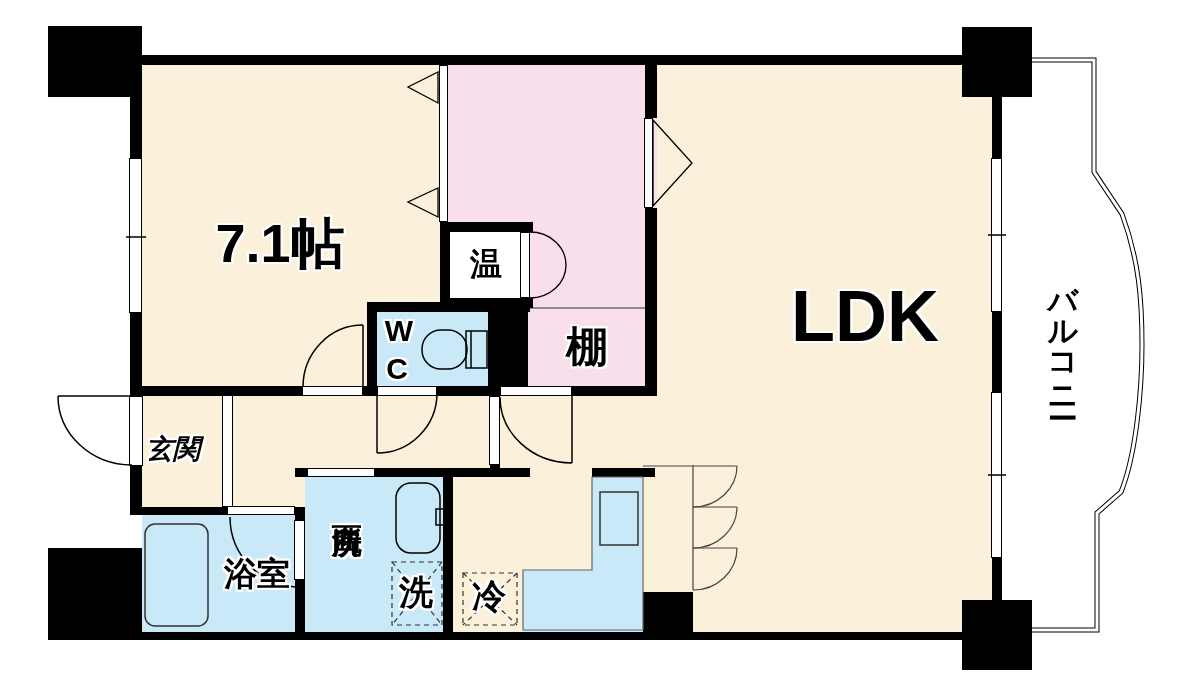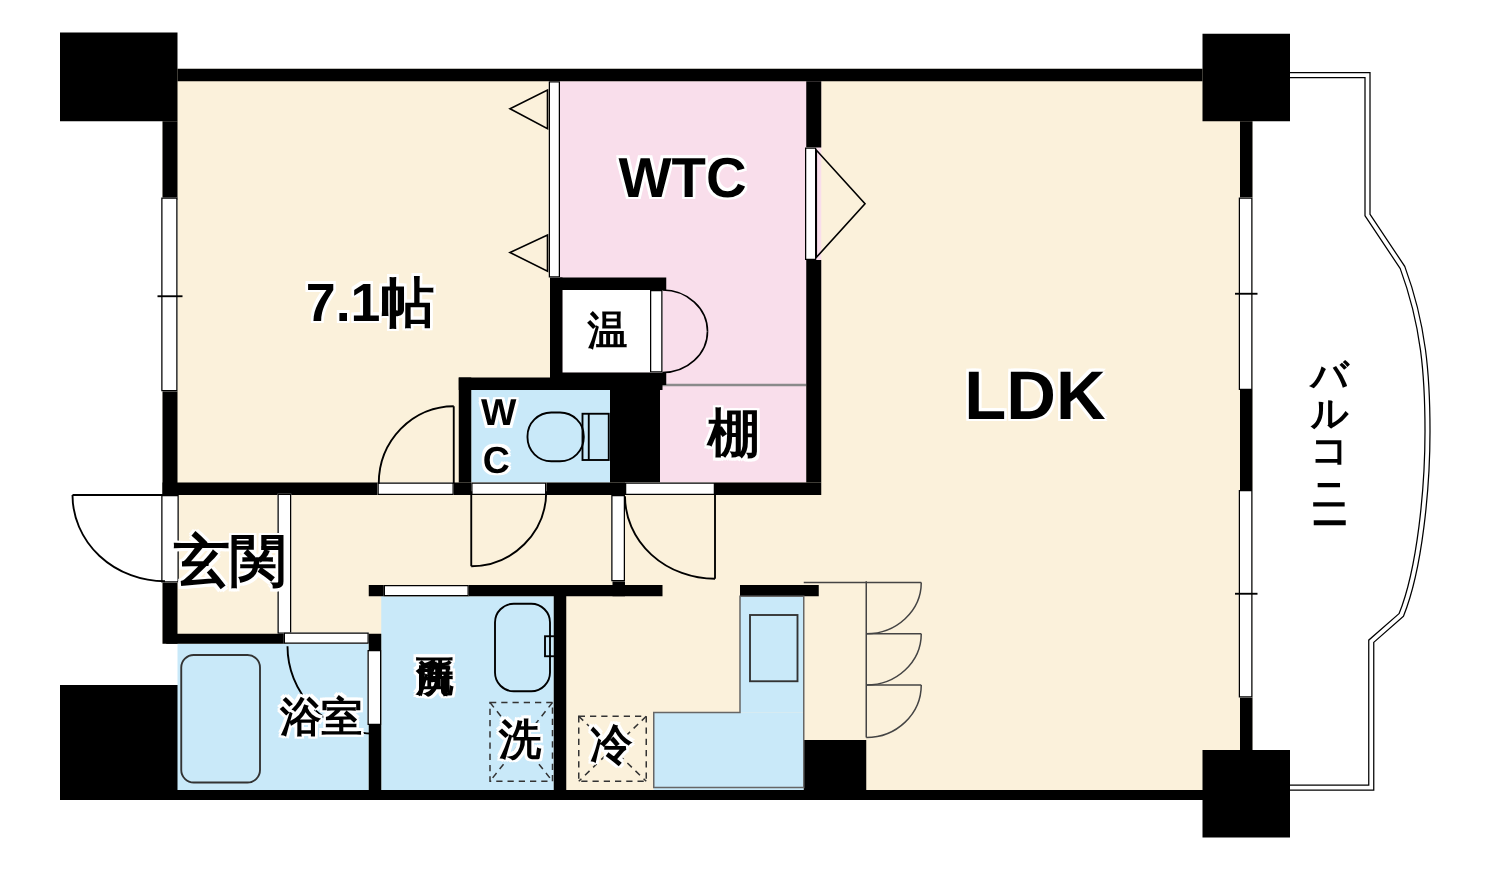--- a/index.html
+++ b/index.html
@@ -160,27 +160,26 @@
         <path d="M442,562 L392,625"></path>
     </g>
 
     <g fill="none" stroke="#333" stroke-width="1.2" stroke-dasharray="5,4">
       <rect x="463" y="573" width="54" height="52"></rect>
       <path d="M463,573 L517,625"></path>
         <path d="M517,573 L463,625"></path>
     </g>
   </svg>
 
-  <div class="lbl" style="left:296px;top:243px;font-size:43px;text-align:center;">7.1帖</div>
-  <div class="lbl" style="left:546px;top:142px;font-size:45px;">WTC</div>
-  <div class="lbl" style="left:828px;top:317px;font-size:55px;">LDK</div>
+  <div class="lbl" style="left:280px;top:243px;font-size:54px;text-align:center;">7.1帖</div>
+  <div class="lbl" style="left:865px;top:317px;font-size:72px;">LDK</div>
   <div class="lbl" style="left:587px;top:347px;font-size:42px;">棚</div>
   <div class="lbl" style="left:486px;top:265px;font-size:32px;">温</div>
   <div class="lbl" style="left:399px;top:331px;font-size:30px;">W</div>
   <div class="lbl" style="left:397px;top:369px;font-size:30px;">C</div>
-  <div class="lbl" style="left:184px;top:449px;font-size:45px;">玄関</div>
+  <div class="lbl" style="left:173px;top:449px;font-size:27px;font-style:italic;">玄関</div>
   <div class="lbl" style="left:257px;top:574px;font-size:33px;">浴室</div>
   <div class="lbl vert" style="left:347px;top:502px;font-size:30px;">洗面所</div>
   <div class="lbl" style="left:416px;top:593px;font-size:34px;">洗</div>
   <div class="lbl" style="left:489px;top:597px;font-size:34px;">冷</div>
   <div class="lbl vert" style="left:1063px;top:266px;font-size:30px;text-shadow:none;">バルコニー</div>
 
 </div>
 
 </body></html>

